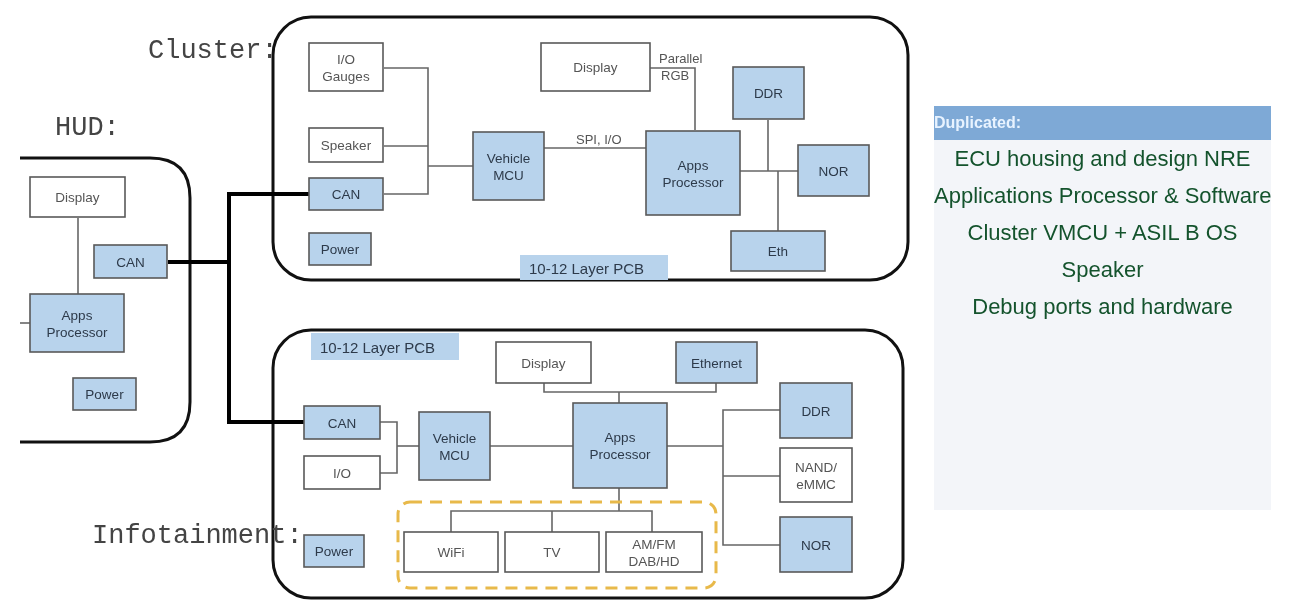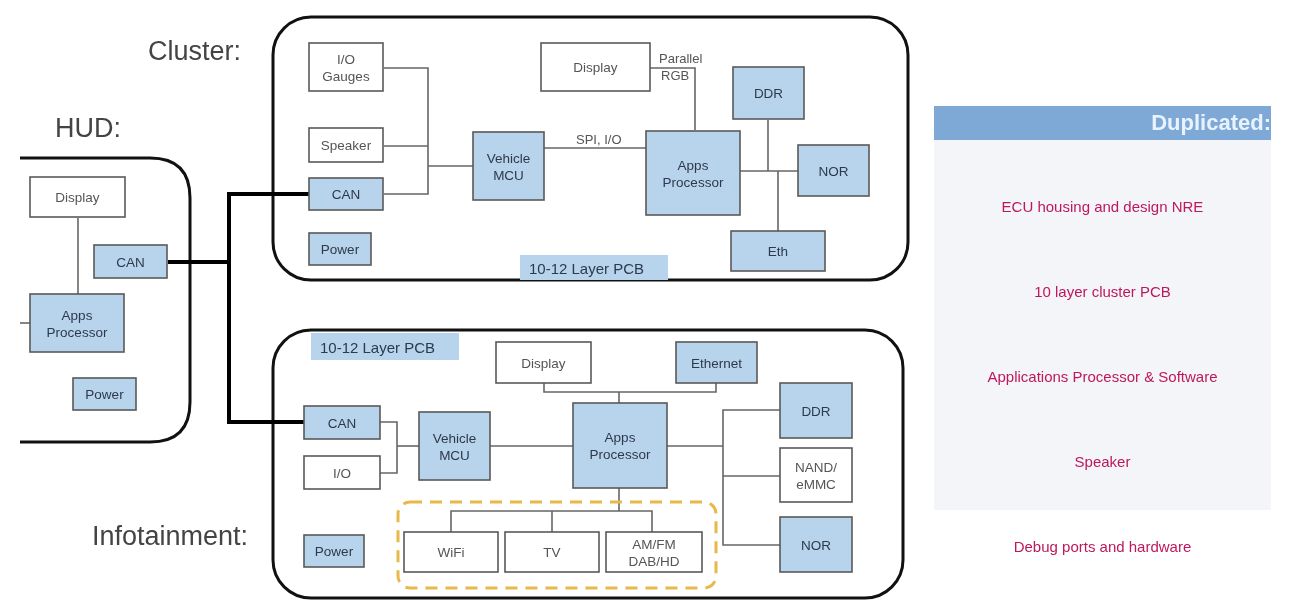--- a/index.html
+++ b/index.html
@@ -1,21 +1,21 @@
 <!DOCTYPE html>
 <html><head>
 <meta charset="utf-8">
 <style>
   html, body { margin: 0; padding: 0; background: #ffffff; }
   body { width: 1291px; height: 615px; overflow: hidden; position: relative; font-family: "Liberation Sans", sans-serif; }
   #diagram { position: absolute; left: 0; top: 0; }
-  .section-label { position: absolute; font-family: Liberation Sans, sans-serif; font-size: 27px; color: #444; }
+  .section-label { position: absolute; font-family: Liberation Mono, monospace; font-size: 27px; color: #444; }
   .panel { position: absolute; left: 934px; top: 106px; width: 337px; height: 404px; background: #f3f5f9; }
-  .panel-header { height: 34px; background: #7ea9d6; color: #e8f3ff; font-weight: bold; font-size: 22px; text-align: right; line-height: 34px; }
-  .panel-item { height: 37px; line-height: 37px; text-align: center; font-size: 15px; color: #be185d; white-space: nowrap; margin-top: 48px; }
+  .panel-header { height: 34px; background: #7ea9d6; color: #e8f3ff; font-weight: bold; font-size: 16px; text-align: left; line-height: 34px; }
+  .panel-item { height: 37px; line-height: 37px; text-align: center; font-size: 22px; color: #14532d; white-space: nowrap; }
 </style>
 </head>
 <body>
 
 <svg id="diagram" width="1291" height="615" viewBox="0 0 1291 615" xmlns="http://www.w3.org/2000/svg">
 
   <path d="M20,158 L150,158 Q190,158 190,198 L190,402 Q190,442 150,442 L20,442" fill="none" stroke="#111" stroke-width="3"></path>
   <rect x="273" y="17" width="635" height="263" rx="38" ry="38" fill="none" stroke="#111" stroke-width="3"></rect>
   <rect x="273" y="330" width="630" height="268" rx="38" ry="38" fill="none" stroke="#111" stroke-width="3"></rect>
 
@@ -187,18 +187,18 @@
 </svg>
 
 <div class="section-label" style="left:148px; top:36px;">Cluster:</div>
 <div class="section-label" style="left:55px; top:113px;">HUD:</div>
 <div class="section-label" style="left:92px; top:521px;text-align:center;">Infotainment:</div>
 
 <div class="panel">
   <div class="panel-header">Duplicated:</div>
   <div>
     <div class="panel-item">ECU housing and design NRE</div>
-    <div class="panel-item">10 layer cluster PCB</div>
     <div class="panel-item">Applications Processor &amp; Software</div>
+    <div class="panel-item">Cluster VMCU + ASIL B OS</div>
     <div class="panel-item">Speaker</div>
     <div class="panel-item">Debug ports and hardware</div>
   </div>
 </div>
 
 </body></html>

